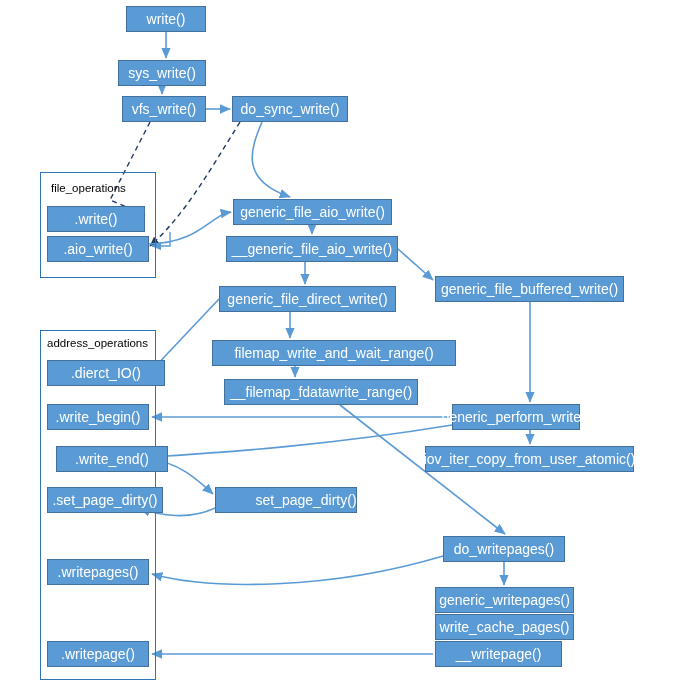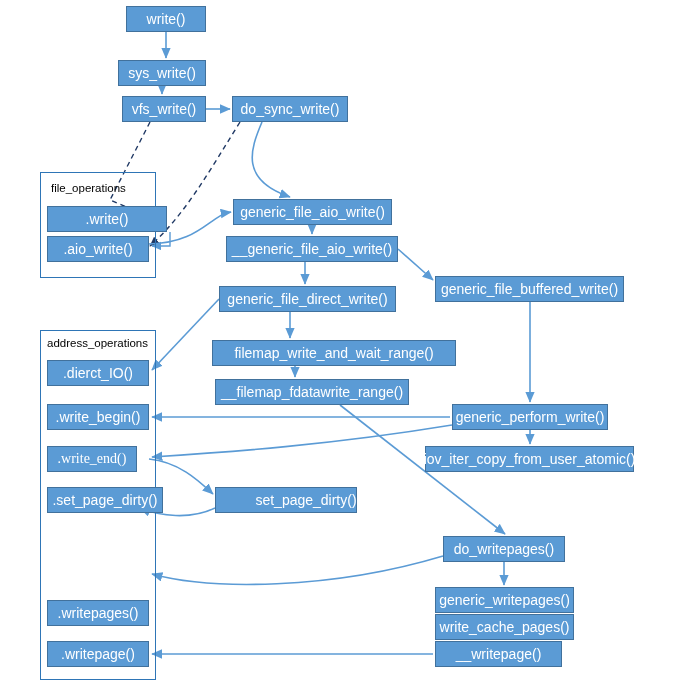--- a/index.html
+++ b/index.html
@@ -121,35 +121,35 @@
   <div class="group-box" style="left:40px;top:172px;width:116px;height:106px;"></div>
   <div class="group-title" style="left:51px;top:182px;">file_operations</div>
 
   <div class="group-box" style="left:40px;top:330px;width:116px;height:350px;"></div>
   <div class="group-title" style="left:47px;top:337px;">address_operations</div>
 
   <div class="node" style="left:126px;top:6px;width:80px;height:26px;">write()</div>
   <div class="node" style="left:118px;top:60px;width:88px;height:26px;">sys_write()</div>
   <div class="node" style="left:122px;top:96px;width:84px;height:26px;">vfs_write()</div>
   <div class="node" style="left:232px;top:96px;width:116px;height:26px;">do_sync_write()</div>
-  <div class="node" style="left:47px;top:206px;width:120px;height:26px;">.write()</div>
+  <div class="node" style="left:47px;top:206px;width:98px;height:26px;">.write()</div>
   <div class="node" style="left:47px;top:236px;width:102px;height:26px;">.aio_write()</div>
   <div class="node" style="left:233px;top:199px;width:159px;height:26px;">generic_file_aio_write()</div>
   <div class="node" style="left:226px;top:236px;width:172px;height:26px;">__generic_file_aio_write()</div>
   <div class="node" style="left:219px;top:286px;width:177px;height:26px;">generic_file_direct_write()</div>
   <div class="node" style="left:435px;top:276px;width:189px;height:26px;">generic_file_buffered_write()</div>
-  <div class="node" style="left:47px;top:360px;width:102px;height:26px;">.dierct_IO()</div>
+  <div class="node" style="left:47px;top:360px;width:118px;height:26px;">.dierct_IO()</div>
   <div class="node" style="left:212px;top:340px;width:244px;height:26px;">filemap_write_and_wait_range()</div>
-  <div class="node" style="left:215px;top:379px;width:194px;height:26px;">__filemap_fdatawrite_range()</div>
+  <div class="node" style="left:224px;top:379px;width:194px;height:26px;">__filemap_fdatawrite_range()</div>
   <div class="node" style="left:47px;top:404px;width:102px;height:26px;">.write_begin()</div>
-  <div class="node" style="left:452px;top:404px;width:156px;height:26px;">generic_perform_write()</div>
-  <div class="node" style="left:47px;top:446px;width:90px;height:26px;font-family:Liberation Serif, serif;">.write_end()</div>
+  <div class="node" style="left:452px;top:404px;width:128px;height:26px;">generic_perform_write()</div>
+  <div class="node" style="left:56px;top:446px;width:112px;height:26px;">.write_end()</div>
   <div class="node" style="left:425px;top:446px;width:209px;height:26px;">iov_iter_copy_from_user_atomic()</div>
   <div class="node" style="left:47px;top:487px;width:116px;height:26px;">.set_page_dirty()</div>
   <div class="node" style="left:215px;top:487px;width:142px;height:26px;padding-left:40px;">set_page_dirty()</div>
   <div class="node" style="left:443px;top:536px;width:122px;height:26px;">do_writepages()</div>
-  <div class="node" style="left:47px;top:559px;width:102px;height:26px;margin-top:41px;">.writepages()</div>
+  <div class="node" style="left:47px;top:559px;width:102px;height:26px;">.writepages()</div>
   <div class="node" style="left:435px;top:587px;width:139px;height:26px;">generic_writepages()</div>
   <div class="node" style="left:435px;top:614px;width:139px;height:26px;">write_cache_pages()</div>
   <div class="node" style="left:47px;top:641px;width:102px;height:26px;">.writepage()</div>
   <div class="node" style="left:435px;top:641px;width:127px;height:26px;">__writepage()</div>
 
 </div>
 
 </body></html>

